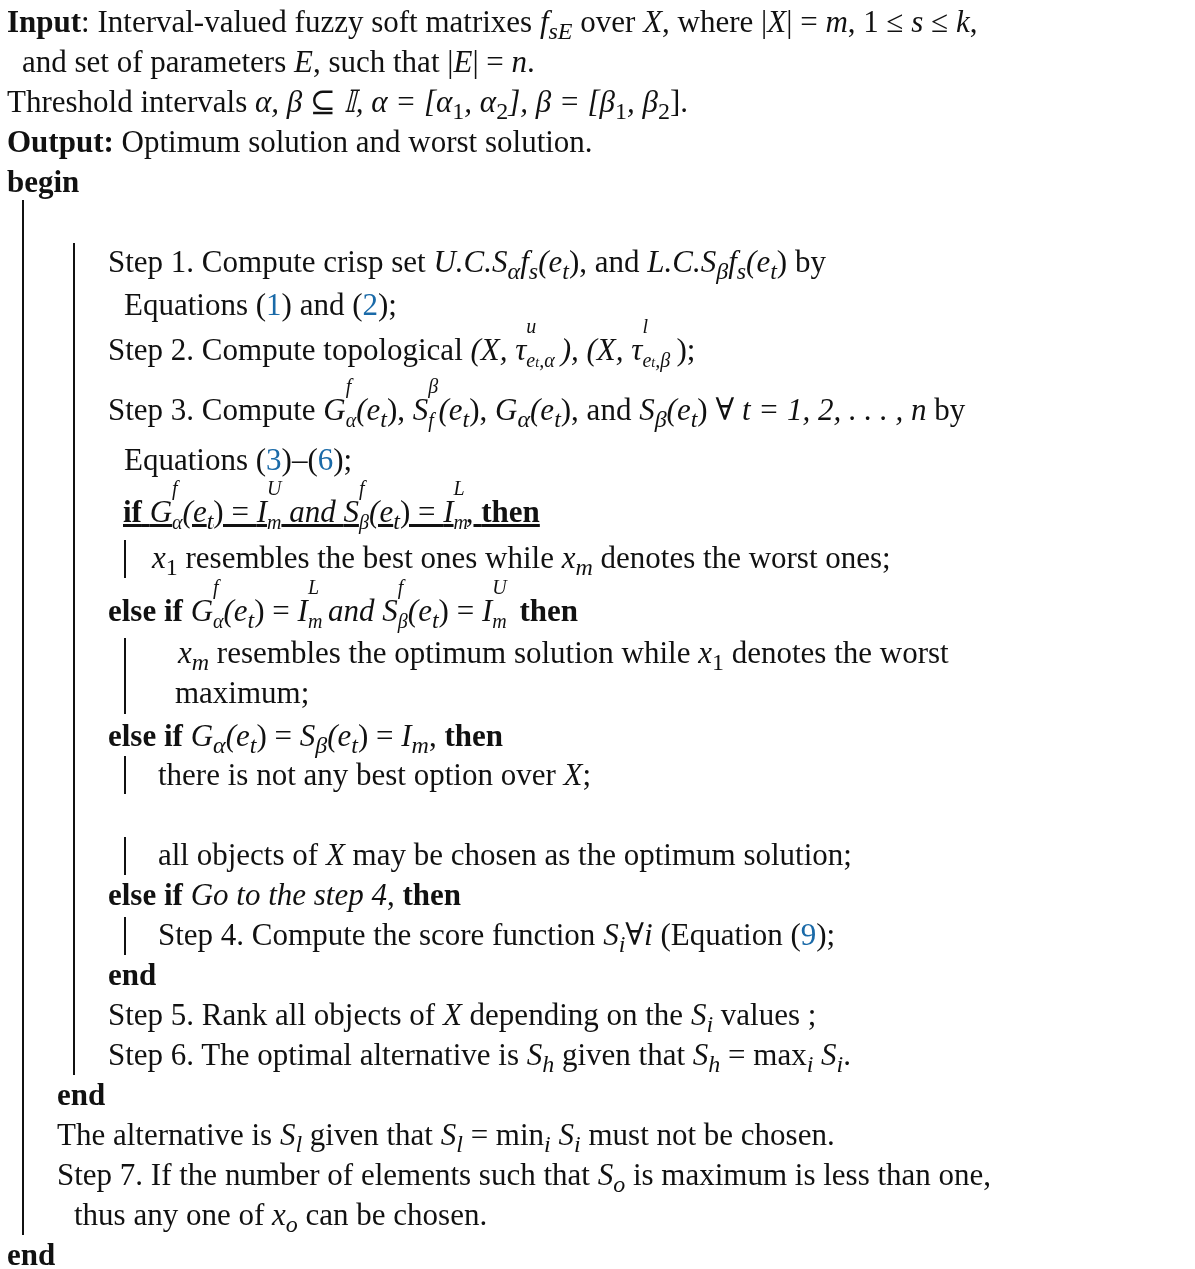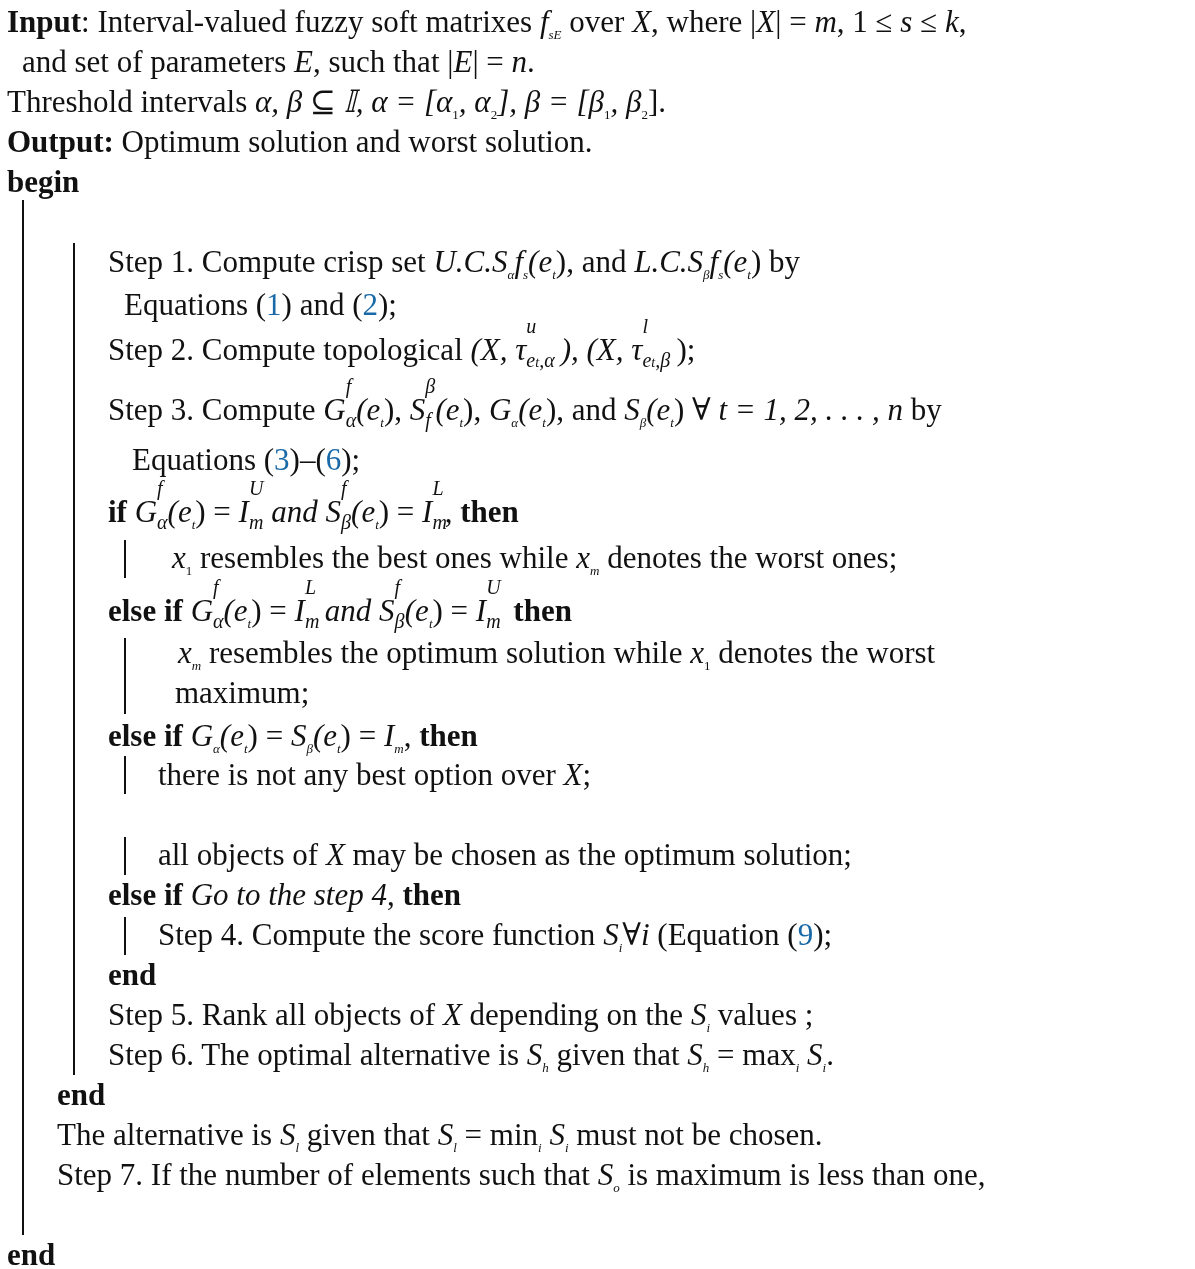--- a/index.html
+++ b/index.html
@@ -9,21 +9,21 @@
     color: #111111;
   }
   .algo { position: absolute; left: 0; top: 0; width: 1195px; height: 1269px; }
   .line {
     position: absolute; white-space: nowrap;
     font-family: "Liberation Serif", "DejaVu Serif", serif;
     font-size: 31px; line-height: 40px; height: 40px;
   }
   .kw { font-weight: bold; }
   .m { font-style: italic; }
-  sub, sup { font-size: 13px; line-height: 0; }
+  sub, sup { font-size: 24px; line-height: 0; }
   .ss { display: inline-block; position: relative; vertical-align: baseline; }
   .ss .s1 { position: absolute; left: 0; top: -14px; font-size: 20px; line-height: 1; font-style: italic; }
   .ss .s2 { position: absolute; left: 0; top: 20px; font-size: 20px; line-height: 1; font-style: italic; }
   .link { color: #1a6aa8; }
   .rule { position: absolute; width: 1.5px; background: #111111; }
 </style>
 </head>
 <body>
 
 <div class="algo">
@@ -62,28 +62,28 @@
     <span>Equations (</span><a class="link">1</a><span>) and (</span><a class="link">2</a><span>);</span>
   </div>
 
   <div class="line" style="left:108px; top:330px;">
     <span>Step 2. Compute topological </span><span class="m">(X, τ</span><span class="ss"><span class="s1">u</span><span class="s2"><span>e</span><span style="font-size:14px">t</span><span>,α</span></span><span style="visibility:hidden;font-size:20px">e,αx</span></span><span class="m">), (X, τ</span><span class="ss"><span class="s1">l</span><span class="s2"><span>e</span><span style="font-size:14px">t</span><span>,β</span></span><span style="visibility:hidden;font-size:20px">e,βx</span></span><span>);</span>
   </div>
 
   <div class="line" style="left:108px; top:390px;">
     <span>Step 3. Compute </span><span class="m">G</span><span class="ss"><span class="s1">f</span><span class="s2">α</span><span style="visibility:hidden;font-size:20px">α</span></span><span class="m">(e</span><sub class="m">t</sub><span>), </span><span class="m">S</span><span class="ss"><span class="s1">β</span><span class="s2">f</span><span style="visibility:hidden;font-size:20px">β</span></span><span class="m">(e</span><sub class="m">t</sub><span>), </span><span class="m">G</span><sub class="m">α</sub><span class="m">(e</span><sub class="m">t</sub><span>), and </span><span class="m">S</span><sub class="m">β</sub><span class="m">(e</span><sub class="m">t</sub><span>) ∀ </span><span class="m">t = 1, 2, . . . , n</span><span>  by</span>
   </div>
-  <div class="line" style="left:124px; top:440px;margin-left:8px;">
+  <div class="line" style="left:124px; top:440px;">
     <span>Equations (</span><a class="link">3</a><span>)–(</span><a class="link">6</a><span>);</span>
   </div>
 
-  <div class="line" style="left:108px; top:492px;">
+  <div class="line" style="left:123px; top:492px;text-decoration:underline;">
     <span class="kw">if</span>&nbsp;<span class="m">G</span><span class="ss"><span class="s1">f</span><span class="s2">α</span><span style="visibility:hidden;font-size:20px">α</span></span><span class="m">(e</span><sub class="m">t</sub><span>) = </span><span class="m">I</span><span class="ss"><span class="s1">U</span><span class="s2">m</span><span style="visibility:hidden;font-size:20px">U</span></span><span class="m"> and </span><span class="m">S</span><span class="ss"><span class="s1">f</span><span class="s2">β</span><span style="visibility:hidden;font-size:20px">β</span></span><span class="m">(e</span><sub class="m">t</sub><span>) = </span><span class="m">I</span><span class="ss"><span class="s1">L</span><span class="s2">m</span><span style="visibility:hidden;font-size:20px">L</span></span><span>,</span>&nbsp;<span class="kw">then</span>
   </div>
-  <div class="line" style="left:172px; top:538px;">
+  <div class="line" style="left:152px; top:538px;">
     <span class="m">x</span><sub>1</sub><span> resembles the best ones while </span><span class="m">x</span><sub class="m">m</sub><span> denotes the worst ones;</span>
   </div>
 
   <div class="line" style="left:108px; top:591px;">
     <span class="kw">else if</span>&nbsp;<span class="m">G</span><span class="ss"><span class="s1">f</span><span class="s2">α</span><span style="visibility:hidden;font-size:20px">α</span></span><span class="m">(e</span><sub class="m">t</sub><span>) = </span><span class="m">I</span><span class="ss"><span class="s1">L</span><span class="s2">m</span><span style="visibility:hidden;font-size:20px">L</span></span><span class="m"> and </span><span class="m">S</span><span class="ss"><span class="s1">f</span><span class="s2">β</span><span style="visibility:hidden;font-size:20px">β</span></span><span class="m">(e</span><sub class="m">t</sub><span>) = </span><span class="m">I</span><span class="ss"><span class="s1">U</span><span class="s2">m</span><span style="visibility:hidden;font-size:20px">U,</span></span>&nbsp;<span class="kw">then</span>
   </div>
   <div class="line" style="left:158px; top:633px;margin-left:20px;">
     <span class="m">x</span><sub class="m">m</sub><span> resembles the optimum solution while </span><span class="m">x</span><sub>1</sub><span> denotes the worst</span>
   </div>
   <div class="line" style="left:175px; top:673px;">maximum;</div>
@@ -118,15 +118,18 @@
 
   <div class="line kw" style="left:57px; top:1075px;">end</div>
 
   <div class="line" style="left:57px; top:1115px;">
     <span>The alternative is </span><span class="m">S</span><sub class="m">l</sub><span> given that </span><span class="m">S</span><sub class="m">l</sub><span> = min</span><sub class="m">i</sub>&nbsp;<span class="m">S</span><sub class="m">i</sub><span> must not be chosen.</span>
   </div>
 
   <div class="line" style="left:57px; top:1155px;">
     <span>Step 7. If the number of elements such that </span><span class="m">S</span><sub class="m">o</sub><span> is maximum is less than one,</span>
   </div>
+  <div class="line" style="left:74px; top:1195px;">
+    <span>thus any one of </span><span class="m">x</span><sub class="m">o</sub><span> can be chosen.</span>
+  </div>
 
   <div class="line kw" style="left:7px; top:1235px;">end</div>
 </div>
 
 </body></html>

